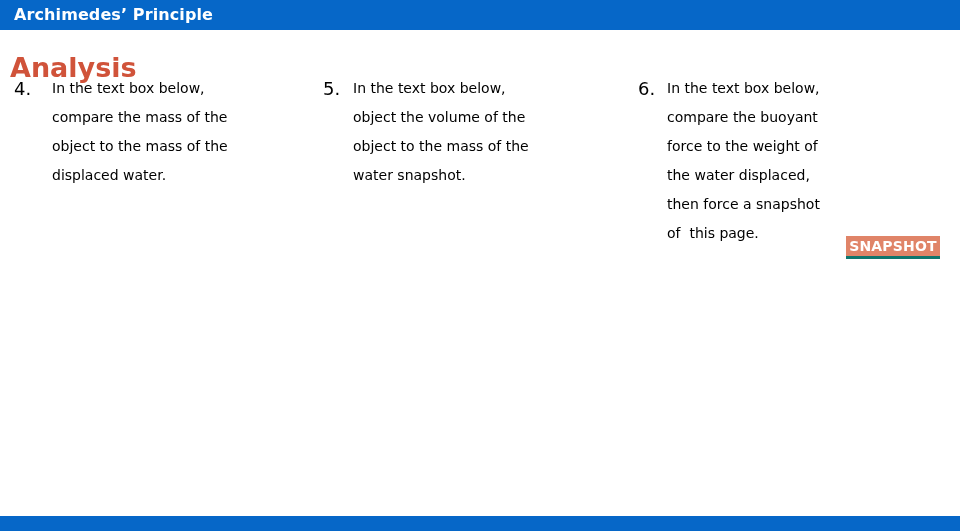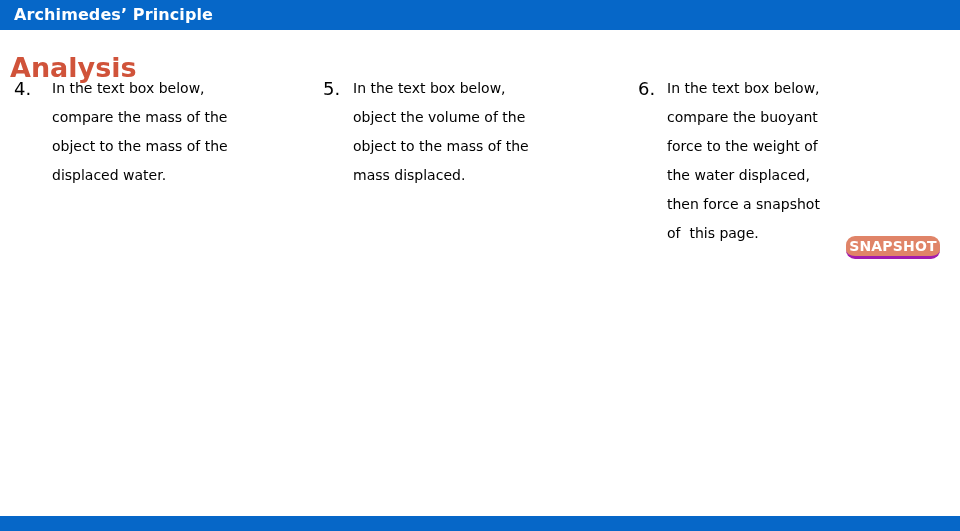--- a/index.html
+++ b/index.html
@@ -92,26 +92,25 @@
   }
 
   
   .snapshot-badge {
     position: absolute;
     left: 846px;
     top: 236px;
     width: 94px;
     height: 23px;
     background: #E08468;
-    border-bottom: 3px solid #a21caf;
+    border-bottom: 3px solid #0f766e;
     box-sizing: border-box;
     display: flex;
     align-items: center;
     justify-content: center;
-    border-radius: 9px;
   }
   .snapshot-badge-label {
     font-size: 14px;
     font-weight: bold;
     color: #FFFFFF;
     letter-spacing: 0.2px;
     line-height: 1;
     white-space: nowrap;
   }
 
@@ -148,21 +147,21 @@
     </div>
   </div>
 
   <div class="column column-2">
     <div class="item col2">
       <div class="item-number">5.</div>
       <div class="item-body">
         <div class="item-line">In the text box below,</div>
         <div class="item-line">object the volume of the</div>
         <div class="item-line">object to the mass of the</div>
-        <div class="item-line">mass displaced.</div>
+        <div class="item-line">water snapshot.</div>
       </div>
     </div>
   </div>
 
   <div class="column column-3">
     <div class="item col3">
       <div class="item-number">6.</div>
       <div class="item-body">
         <div class="item-line">In the text box below,</div>
         <div class="item-line">compare the buoyant</div>

